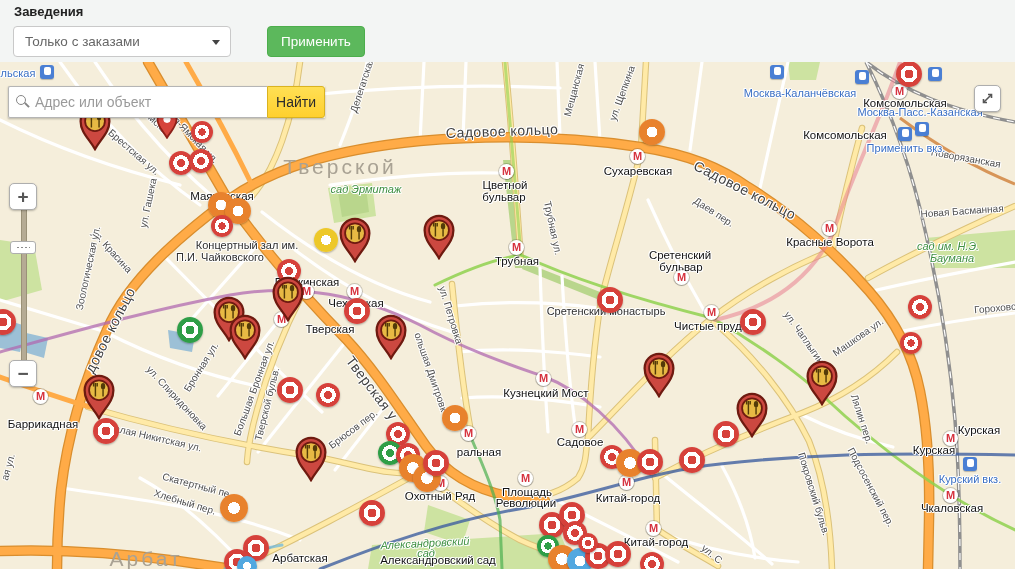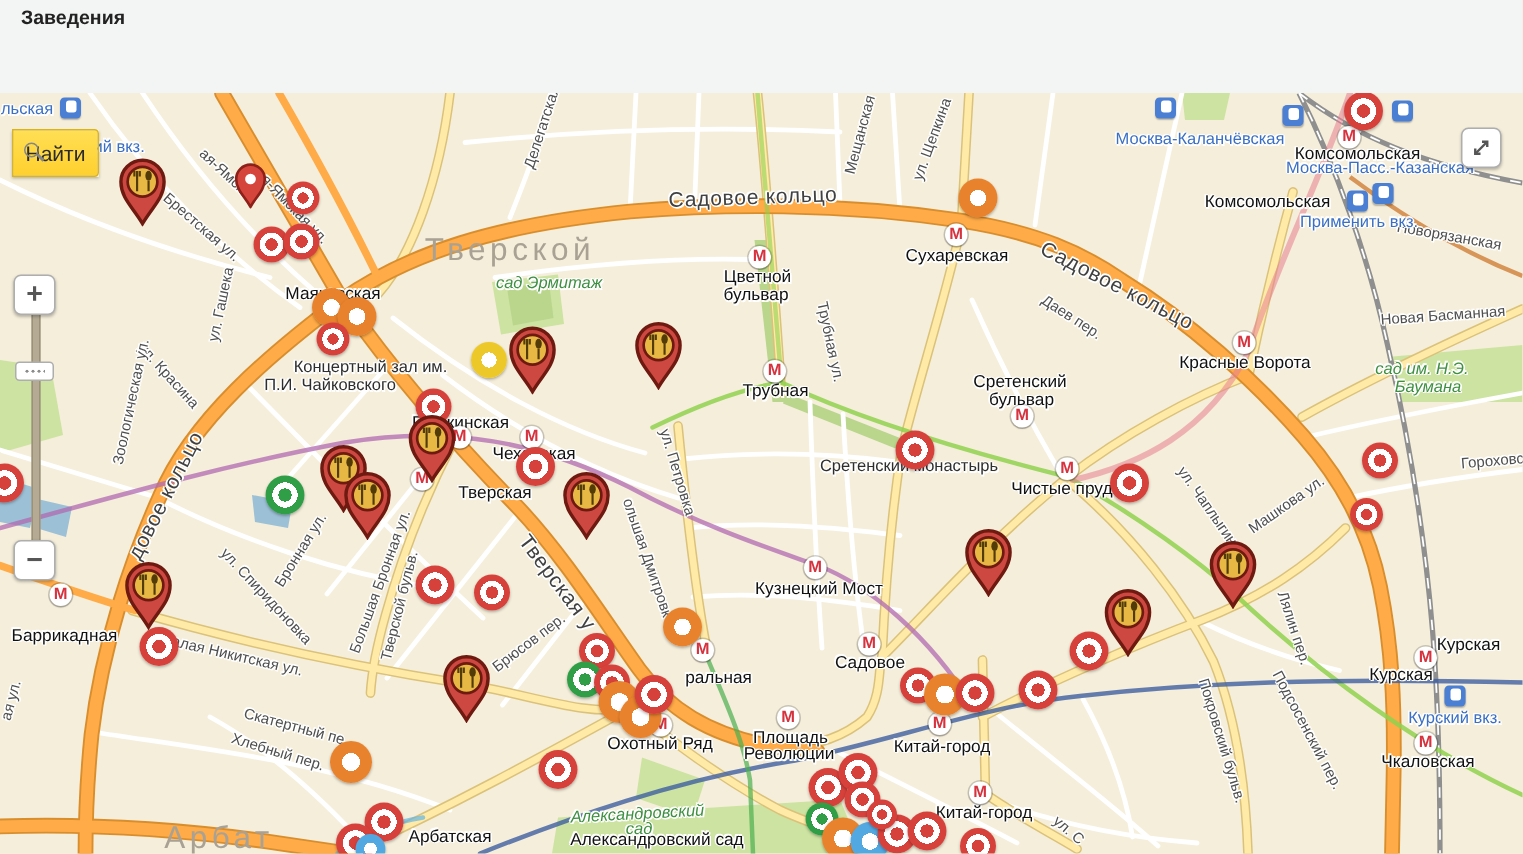--- a/index.html
+++ b/index.html
@@ -463,24 +463,30 @@
           <circle cx="20" cy="19" r="11" fill="#e7b944" stroke="#6e1a10" stroke-width="2"></circle>
           <path d="M14 11 v4 M16 11 v4 M18 11 v4 M16 15 v11" stroke="#533b08" stroke-width="1.6" fill="none"></path>
           <ellipse cx="24.5" cy="14.5" rx="2.4" ry="3.6" fill="#533b08"></ellipse>
           <path d="M24.5 18 v8" stroke="#533b08" stroke-width="1.6"></path>
         </svg></div>
     </div>
 </div>
 
 <div class="topbar">
   <div class="panel-title">Заведения</div>
+  <div class="select">
+    <span class="val">Только с заказами</span>
+    <span class="caret"></span>
+  </div>
+  <div class="btn-apply">Применить</div>
 </div>
 
 <div class="searchbox">
   <span class="search-ico"></span>
+  <input type="text" placeholder="Адрес или объект" style="">
   <div class="btn-find">Найти</div>
 </div>
 
 <div class="zbtn" id="zoom-in">+</div>
 <div class="ztrack"></div>
 <div class="zhandle">
     <span class="dots"></span>
   </div>
 <div class="zbtn" id="zoom-out">−</div>
 <div id="fullscreen">

